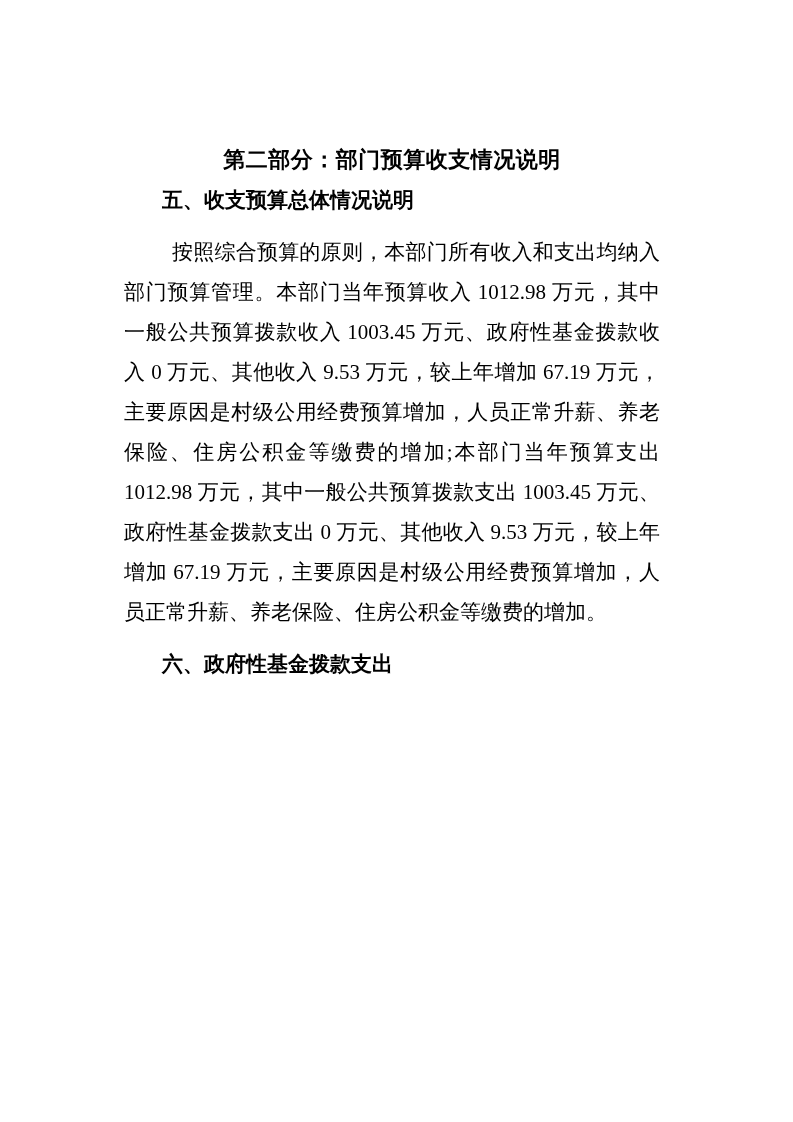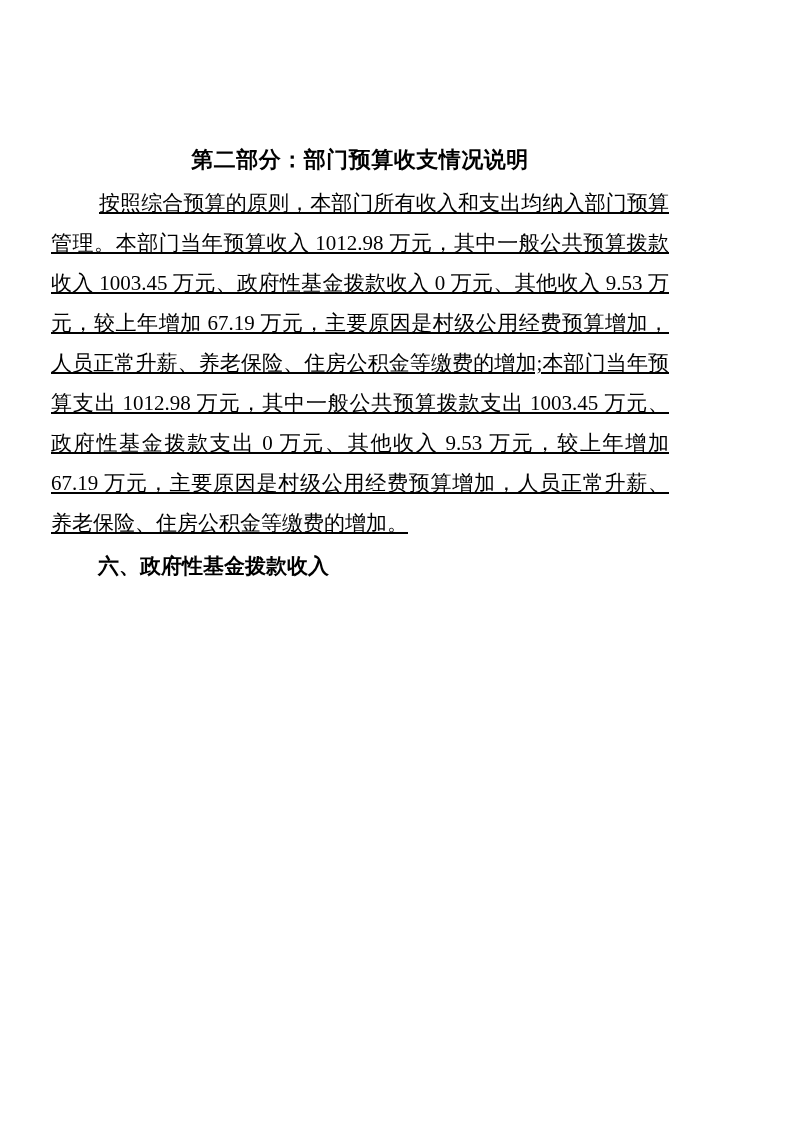--- a/index.html
+++ b/index.html
@@ -7,21 +7,21 @@
     padding: 0;
     background: #ffffff;
   }
   .page {
     position: relative;
     width: 793px;
     height: 932px;
     margin: 0;
     background: #ffffff;
     box-sizing: border-box;
-    padding: 140px 121px 0 48px;
+    padding: 140px 121px 0 112px;
     color: #000000;
     font-family: "Liberation Serif", "DejaVu Serif", serif;
     font-size: 21px;
     line-height: 40px;
     overflow: hidden;
   }
   .doc-title {
     margin: 0;
     font-family: "Liberation Sans", "DejaVu Sans", sans-serif;
     font-weight: bold;
@@ -32,34 +32,34 @@
   }
   .sec-heading {
     margin: 0;
     font-family: "Liberation Sans", "DejaVu Sans", sans-serif;
     font-weight: bold;
     font-size: 21px;
     line-height: 40px;
     padding-left: 50px;
   }
   .body-para {
-    margin: 3px;
+    margin: 12px;
     text-align: justify;
     text-justify: inter-ideograph;
     text-indent: 48px;
-    text-decoration: underline;
   }
 </style>
 </head>
 <body>
 
 <div class="page">
 
   <h1 class="doc-title">第二部分：部门预算收支情况说明</h1>
 
+  <h2 class="sec-heading">五、收支预算总体情况说明</h2>
 
   <p class="body-para">按照综合预算的原则，本部门所有收入和支出均纳入部门预算管理。本部门当年预算收入 1012.98 万元，其中一般公共预算拨款收入 1003.45 万元、政府性基金拨款收入 0 万元、其他收入 9.53 万元，较上年增加 67.19 万元，主要原因是村级公用经费预算增加，人员正常升薪、养老保险、住房公积金等缴费的增加;本部门当年预算支出 1012.98 万元，其中一般公共预算拨款支出 1003.45 万元、政府性基金拨款支出 0 万元、其他收入 9.53 万元，较上年增加 67.19 万元，主要原因是村级公用经费预算增加，人员正常升薪、养老保险、住房公积金等缴费的增加。</p>
 
-  <h2 class="sec-heading">六、政府性基金拨款收入</h2>
+  <h2 class="sec-heading">六、政府性基金拨款支出</h2>
 
 
 
 </div>
 
 </body></html>

